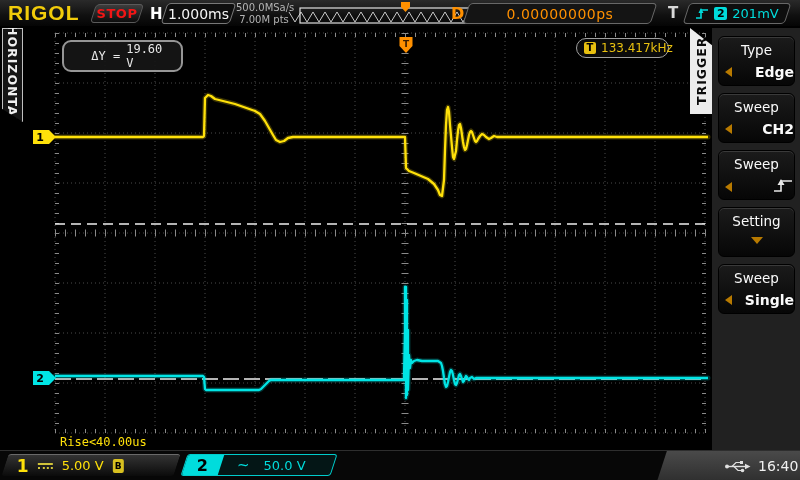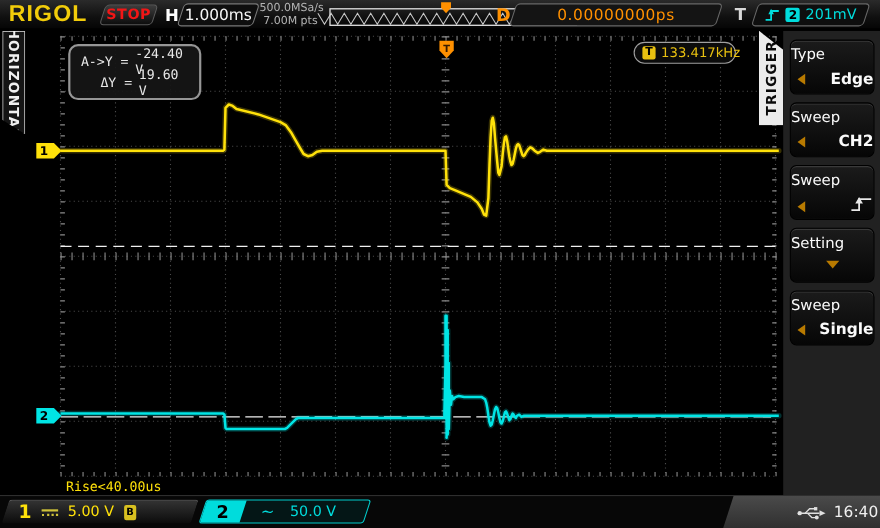--- a/index.html
+++ b/index.html
@@ -59,21 +59,21 @@
     font-size:10px; line-height:12px; text-align:center; border-radius:2px; flex:0 0 auto;}
   #freq-value { color:#e8c010; font-size:12px; white-space:nowrap; }
   #rise-label { position:absolute; left:60px; top:435px; z-index:4; color:#ffe10a;
     font-family:"DejaVu Sans Mono", monospace; font-size:12px; }
   
   #menu-panel { position:absolute; right:0; top:28px; width:88px; height:422px;
     background:#212121; z-index:3; padding:8px 5px 0 6px; }
   .menu-btn { position:relative; width:77px; height:50px; margin-bottom:7px; border-radius:6px;
     background:linear-gradient(180deg,#1b1b1b,#060606); border:1px solid #000;
     box-shadow:inset 0 1px 0 #3a3a3a; }
-  .mb-label { color:#fafafa; font-size:13.5px; margin-top:5px; }
+  .mb-label { text-align:center; color:#fafafa; font-size:13.5px; margin-top:5px; }
   .mb-value { position:relative; text-align:right; color:#fafafa; font-size:14px; margin-top:6px;font-weight:bold; }
   .tri-left { position:absolute; left:6px; top:50%; transform:translateY(-50%); width:0; height:0;
     border-top:5px solid transparent; border-bottom:5px solid transparent; border-right:7px solid #b87a00; }
   .tri-down { width:0; height:0; margin:8px auto 0 auto;
     border-left:6px solid transparent; border-right:6px solid transparent; border-top:7px solid #b87a00; }
   
   #bottombar { position:absolute; left:0; top:450px; width:800px; height:30px;
     background:#070707; border-top:1px solid #2e2e2e; z-index:6; }
   .ch1-group { left:5px; top:3px; width:172px; height:22px; position:absolute; transform:skewX(-18deg);
     background:linear-gradient(#333,#0b0b0b); border-radius:3px; border-top:1px solid #6a6a6a; }
@@ -180,24 +180,20 @@
         <div class="trig-level">201mV</div>
       </div>
     </div>
   </div>
 
   <div id="horizontal-tab" class="vtab">HORIZONTAL</div>
   <div id="trigger-tab" class="vtab">TRIGGER</div>
 
   <div id="cursor-box">
     <div class="c-row">
-      <span class="c-label">A-&gt;Y =</span>
-      <span class="c-value">-24.40 V</span>
-    </div>
-    <div class="c-row">
       <span class="c-label">ΔY =</span>
       <span class="c-value">19.60 V</span>
     </div>
   </div>
 
   <div id="freq-box">
     <div class="t-badge">T</div>
     <div id="freq-value">133.417kHz</div>
   </div>
 

